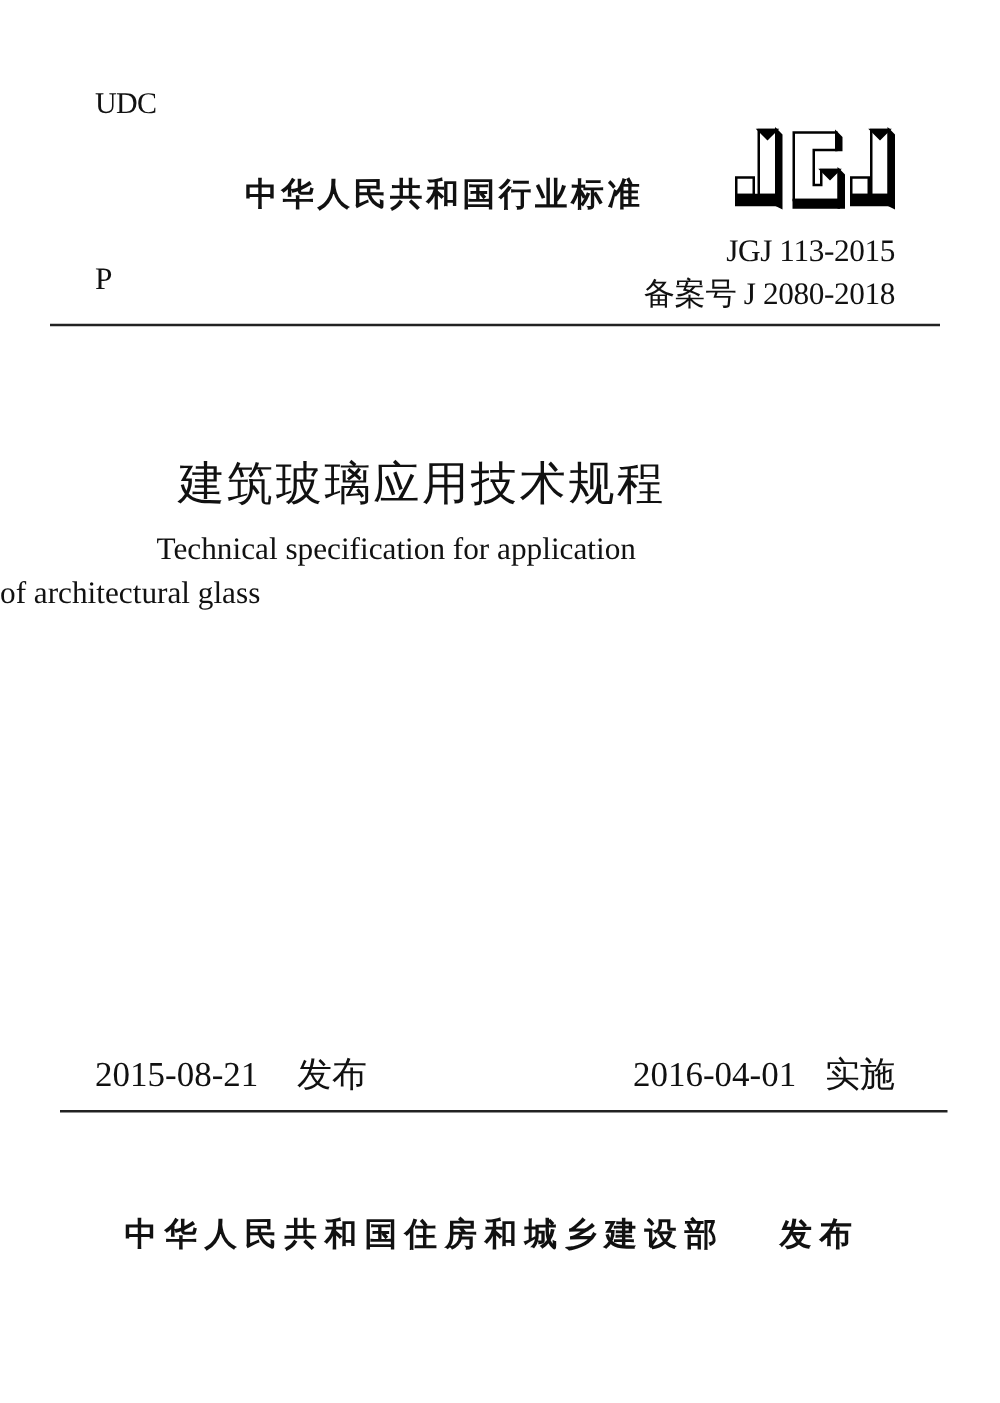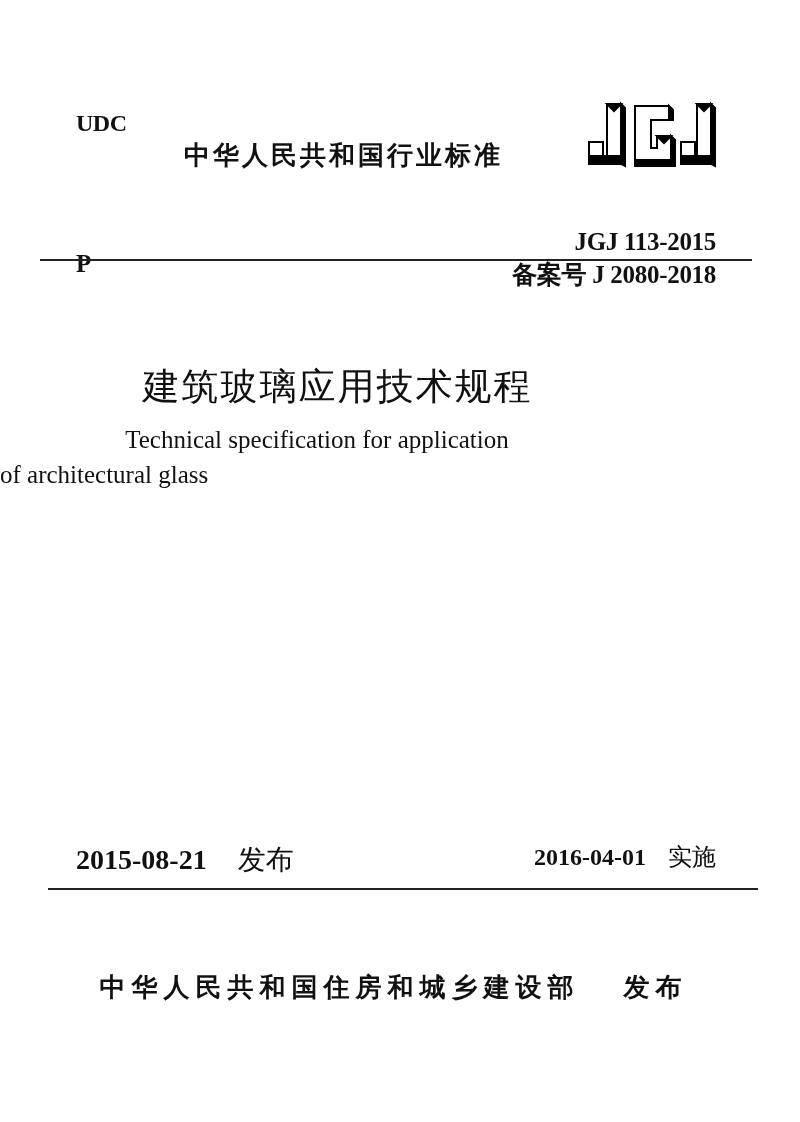--- a/index.html
+++ b/index.html
@@ -1,36 +1,36 @@
 <!DOCTYPE html>
 <html><head>
   <meta charset="utf-8">
   <style>
     html, body { margin: 0; padding: 0; background: #ffffff; }
     body { width: 800px; height: 1122px; position: relative; overflow: hidden; color: #111; }
     .abs { position: absolute; }
-    .serif-b { font-family: "Liberation Serif", "DejaVu Serif", serif; font-weight: bold; margin-top: 40px; }
+    .serif-b { font-family: "Liberation Serif", "DejaVu Serif", serif; font-weight: normal; }
     .serif { font-family: "Liberation Serif", "DejaVu Serif", serif; }
     .sans-b { font-family: "DejaVu Sans", "Liberation Sans", sans-serif; font-weight: bold; }
     .sans { font-family: "DejaVu Sans", "Liberation Sans", sans-serif; }
 
     #udc { left: 76px; top: 70px; font-size: 24px; letter-spacing: -0.5px; }
     #class-p { left: 76px; top: 210px; font-size: 25px; }
-    #industry-std { left: 184px; top: 138px; font-size: 26px; letter-spacing: 3px; }
+    #industry-std { left: 196px; top: 138px; font-size: 26px; letter-spacing: 3px; }
     #logo { left: 585px; top: 100px; width: 140px; height: 70px; }
     #std-number { right: 84px; top: 188px; font-size: 25px; text-align: right; letter-spacing: -0.3px; }
     #filing-number { right: 84px; top: 218px; font-size: 25px; text-align: right; letter-spacing: -0.3px; }
     #rule-top { left: 40px; top: 259px; width: 712px; height: 2px; background: #222; }
 
     #title-cn { left: 0; width: 675px; top: 362px; text-align: center; font-size: 37px; letter-spacing: 2px; }
     #title-en-1 { left: 0; width: 634px; top: 426px; text-align: center; font-size: 25px; }
     #title-en-2 { left: 0; width: 800px; top: 461px; text-align: left; font-size: 25px; }
 
     #issue-date { left: 76px; top: 841px; font-size: 28px; }
-    #implement-date { right: 84px; top: 841px; font-size: 24px; text-align: center; }
+    #implement-date { right: 84px; top: 841px; font-size: 28px; text-align: center; }
     #rule-bottom { left: 48px; top: 888px; width: 710px; height: 2px; background: #222; }
 
     #publisher { left: 0; width: 787px; top: 970px; text-align: center; font-size: 26px; letter-spacing: 6px; }
     .gap { display: inline-block; width: 44px; }
   </style>
 </head>
 <body>
 
 <div id="udc" class="abs serif-b">UDC</div>
 

